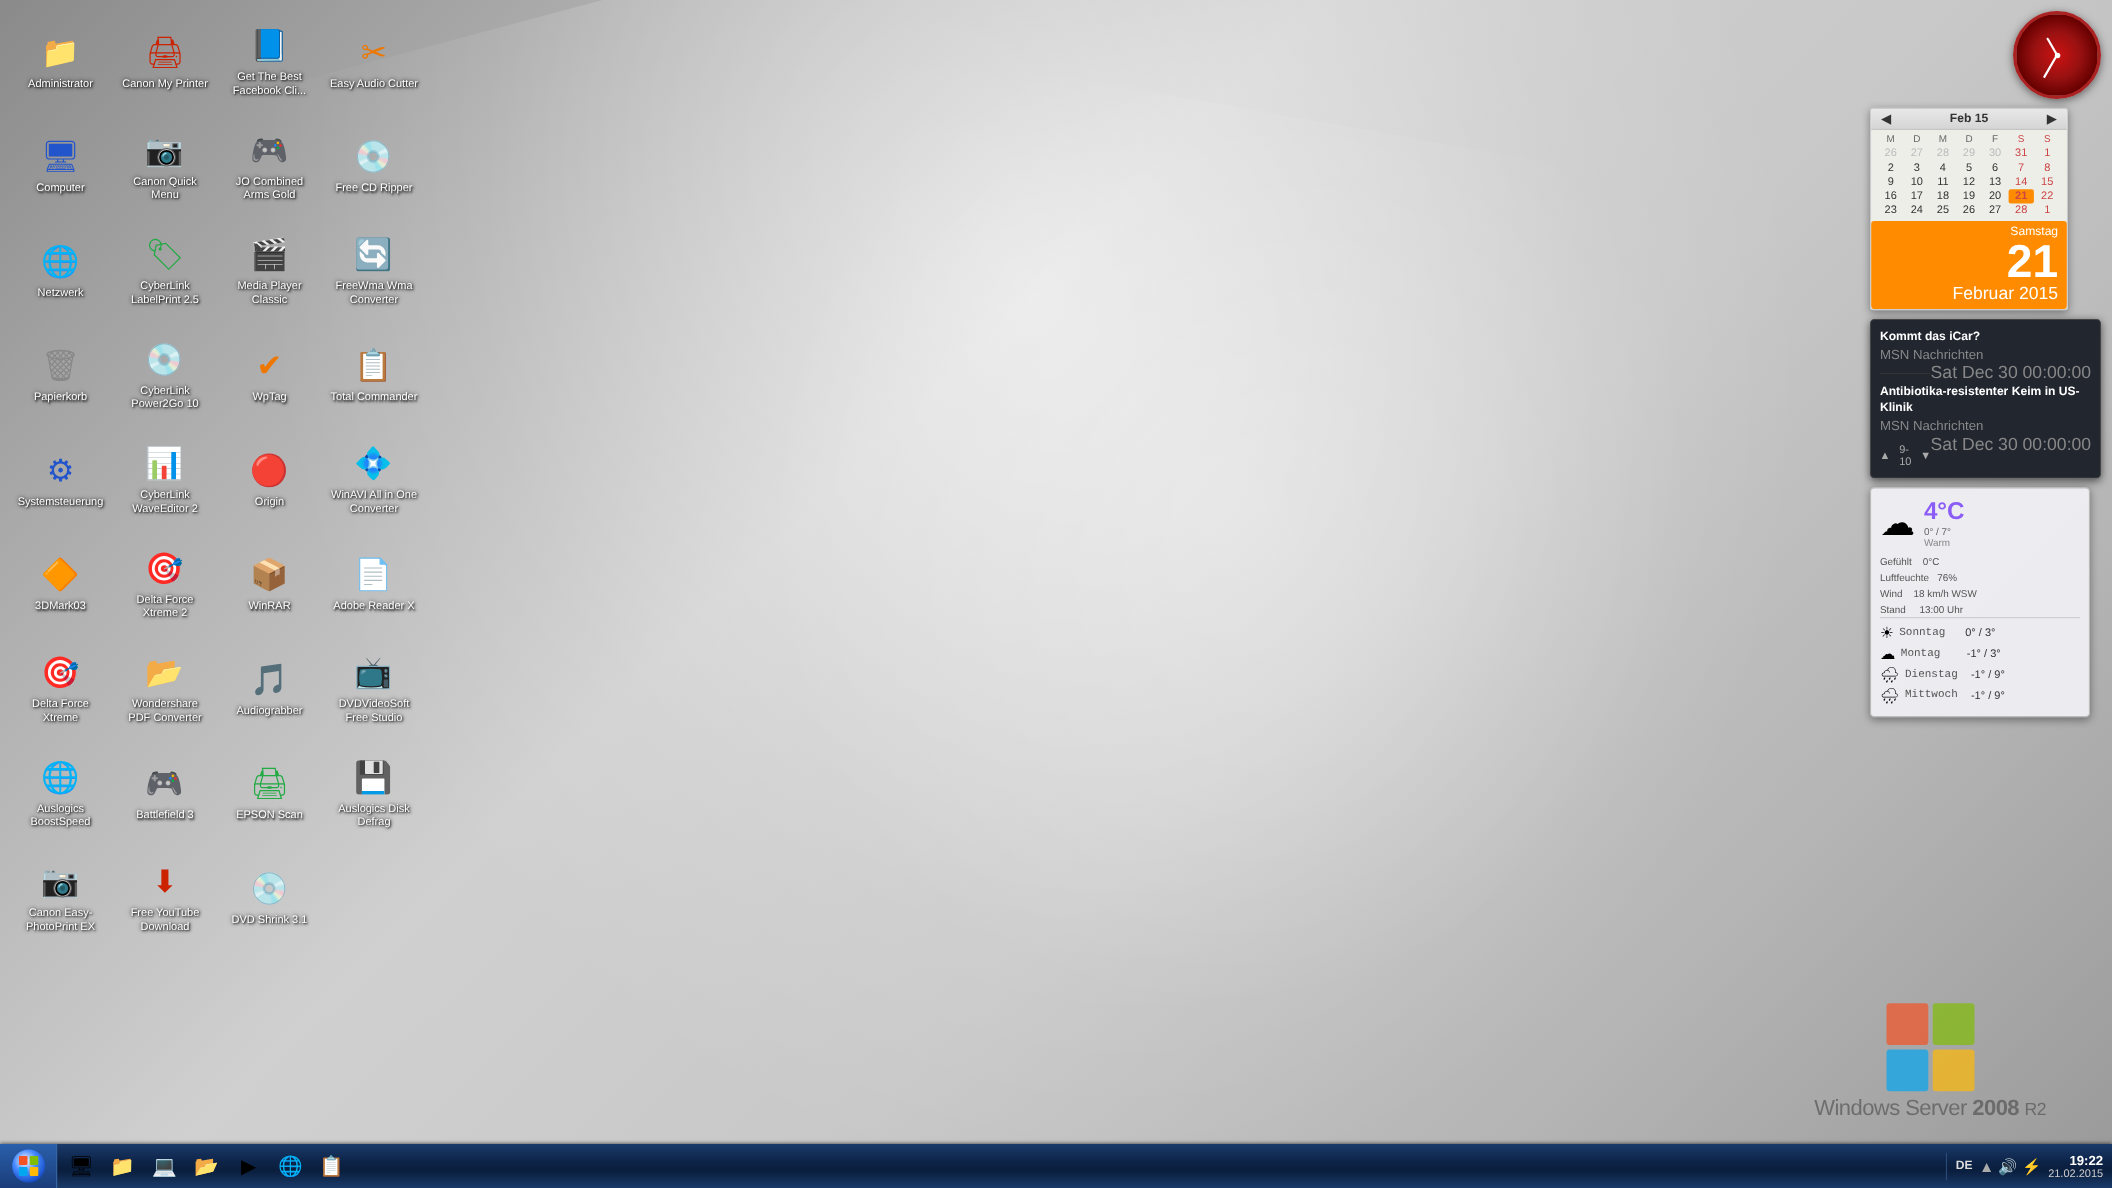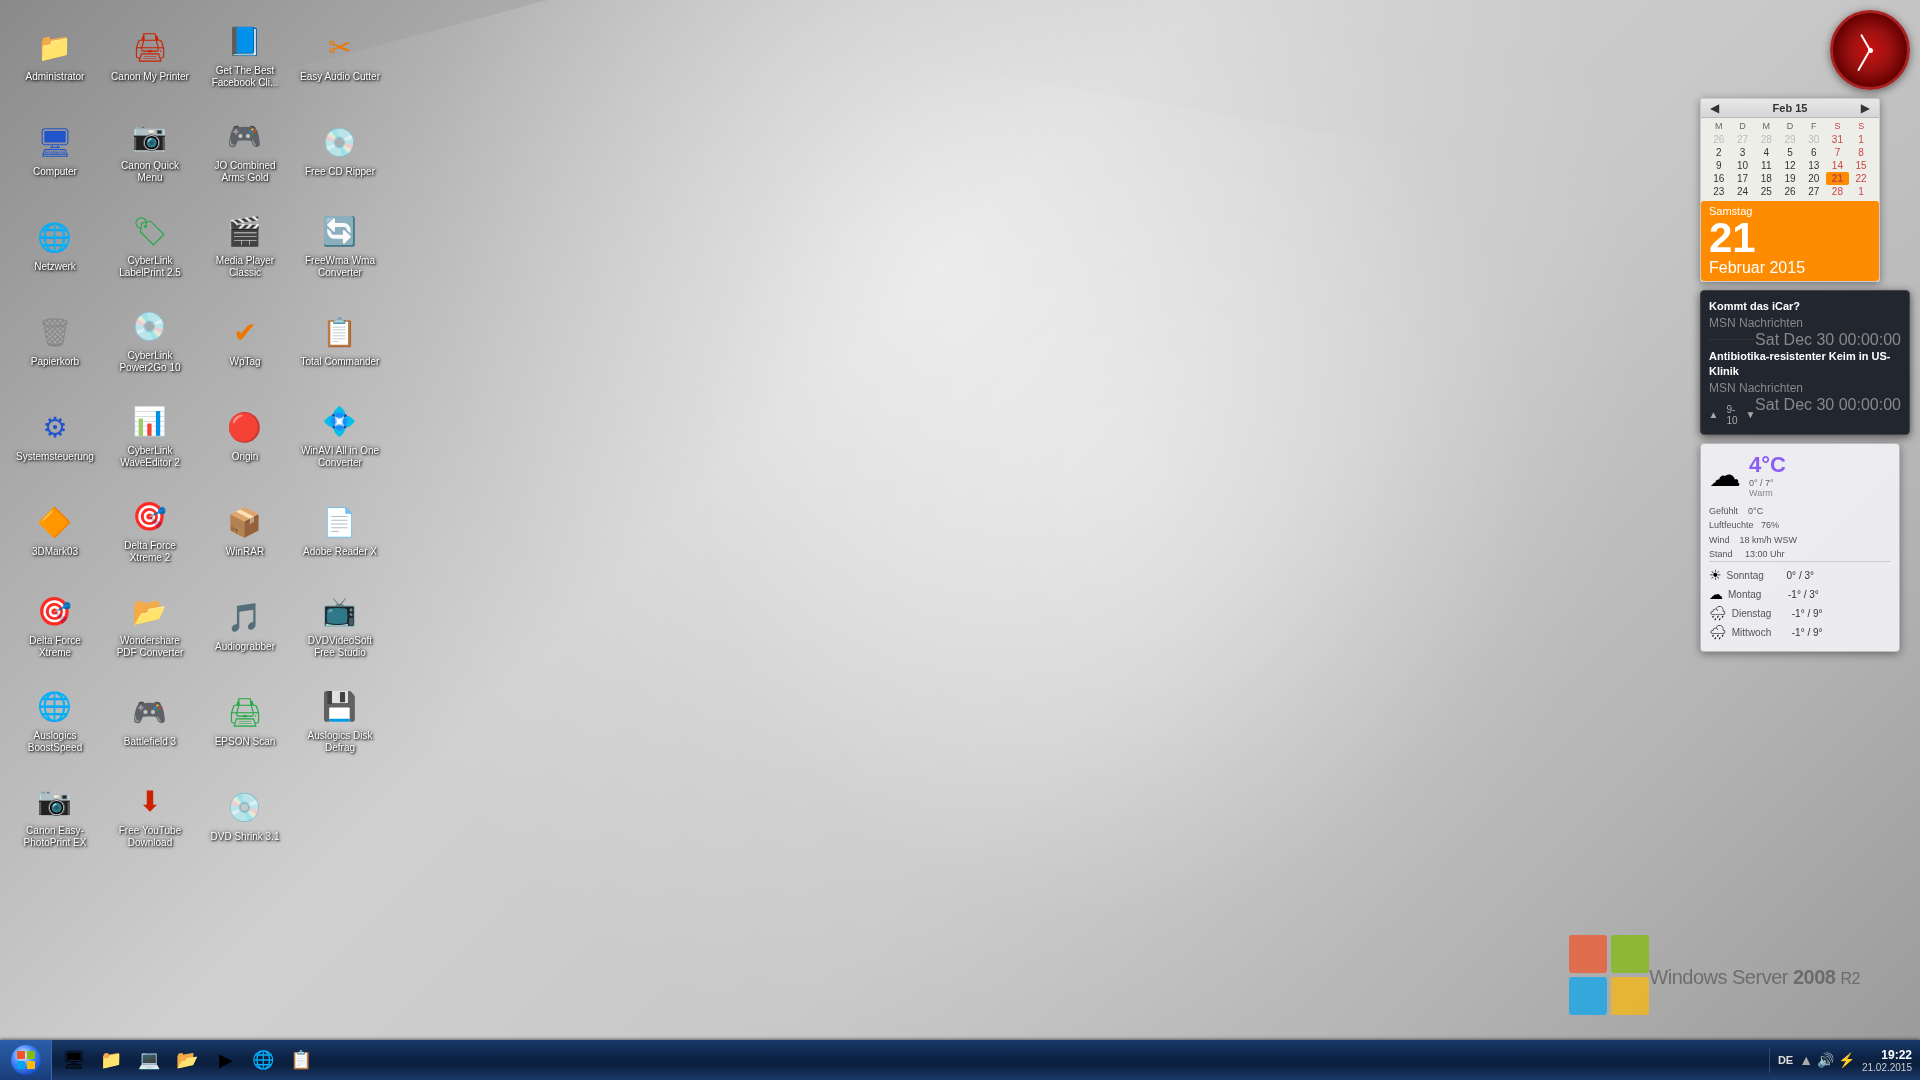--- a/index.html
+++ b/index.html
@@ -228,21 +228,21 @@
       background: #ff8c00;
       color: #fff;
       border-radius: 2px;
       font-weight: bold;
     }
     .cal-day.weekend { color: #cc4444; }
 
     
     .date-display {
       background: #ff8c00;
-      text-align: left;
+      text-align: right;
       padding: 4px 8px;
       border-radius: 3px;
       margin-top: 0;
     }
     .date-weekday { color: #fff; font-size: 11px; }
     .date-number { color: #fff; font-size: 42px; font-weight: bold; line-height: 1; }
     .date-month-year { color: #fff; font-size: 16px; }
 
     
     .news-widget {
@@ -284,28 +284,28 @@
     .weather-temp-big { font-size: 22px; font-weight: bold; color: #8b5cf6; }
     .weather-details { font-size: 9px; color: #555; line-height: 1.6; }
     .weather-forecast {
       border-top: 1px solid #ccc;
       padding-top: 5px;
     }
     .forecast-row {
       display: flex; align-items: center; gap: 5px; margin-bottom: 3px;
     }
     .forecast-icon { font-size: 14px; }
-    .forecast-day { font-size: 10px; color: #555; width: 55px; }
+    .forecast-day { font-size: 10px; color: #555; width: 55px; font-family: Liberation Mono, monospace; }
     .forecast-temp { font-size: 10px; color: #333; }
 
     
     .win-logo {
       position: absolute;
       bottom: 60px; right: 60px;
-      display: flex; flex-direction: row; align-items: center;
+      display: flex; flex-direction: column; align-items: center;
       opacity: 0.7;
       text-align: center;
     }
     .win-flag {
       width: 80px; height: 80px;
       position: relative;
       margin-bottom: 5px;
     }
     .win-flag-q {
       position: absolute;

